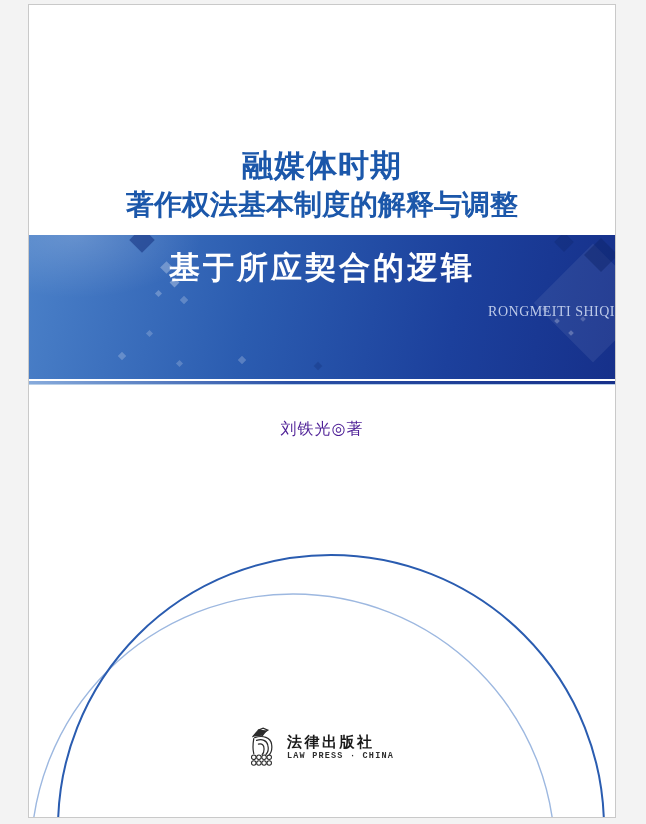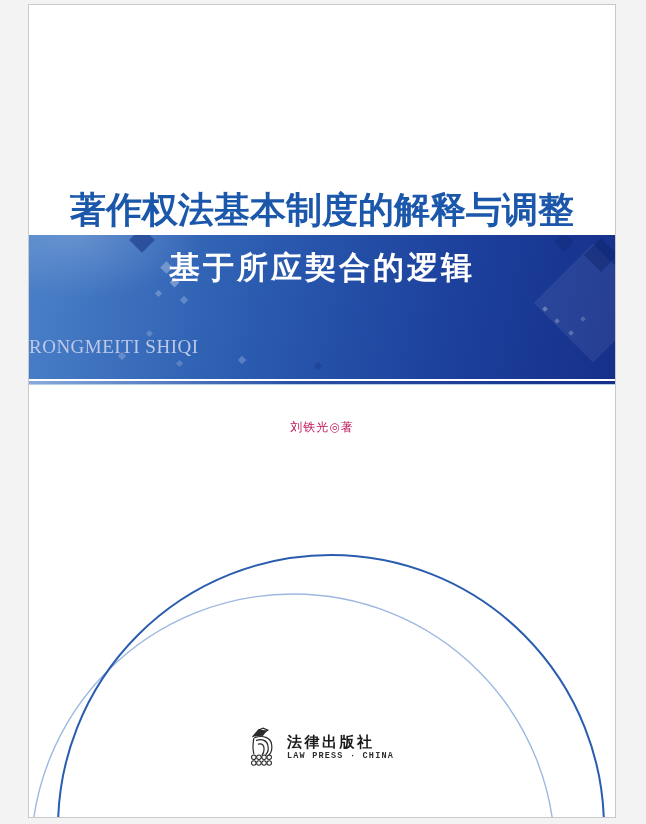--- a/index.html
+++ b/index.html
@@ -12,51 +12,51 @@
     position:absolute;left:28px;top:4px;width:588px;height:814px;
     background:#ffffff;border:1px solid #c9c9c9;box-sizing:border-box;
     overflow:hidden;
   }
   .title{
     position:absolute;left:0;width:100%;text-align:center;
     color:#1b57aa;font-family:"Liberation Serif","DejaVu Serif",serif;
     font-weight:700;white-space:nowrap;
   }
   .title-1{top:140px;font-size:31px;letter-spacing:1px;}
-  .title-2{top:181px;font-size:36px;letter-spacing:0px;}
+  .title-2{top:181px;font-size:28px;letter-spacing:0px;}
 
   .banner{
     position:absolute;left:0;top:230px;width:100%;height:144px;
     background:
       radial-gradient(180px 90px at 8% 0%, rgba(255,255,255,0.18), rgba(255,255,255,0) 70%),
       linear-gradient(100deg,#4a80c8 0%, #2b5cb0 38%, #1c409c 72%, #16308a 100%);
     overflow:hidden;
   }
   .banner-subtitle{
     position:absolute;left:0;top:12px;width:100%;text-align:center;
     color:#ffffff;font-size:31px;font-weight:700;letter-spacing:3px;
     font-family:Liberation Sans, sans-serif;white-space:nowrap;
   }
   .pinyin{
-    position:absolute;left:0;width:100%;text-align:left;
+    position:absolute;left:0;width:100%;text-align:right;
     color:#bcc9e8;font-family:"Liberation Serif","DejaVu Serif",serif;
-    font-size:19px;letter-spacing:0.5px;white-space:nowrap;margin-top:32px;
+    font-size:14px;letter-spacing:0.5px;white-space:nowrap;
   }
   .py1{top:69px;} .py2{top:90px;} .py3{top:111px;}
 
   .diamond{position:absolute;transform:rotate(45deg);}
 
   .banner-underline{position:absolute;left:0;top:374px;width:100%;}
   .u-white{height:2px;background:#ffffff;}
   .u-blue{height:3px;background:linear-gradient(90deg,#87abdc,#2a50a6 45%,#16308a);}
   .u-light{height:1px;background:#b8cfe8;}
 
   .author{
     position:absolute;left:0;top:414px;width:100%;text-align:center;
-    color:#be185d;font-size:12px;letter-spacing:1px;
+    color:#4c1d95;font-size:16px;letter-spacing:1px;
     font-family:"Liberation Serif","DejaVu Serif",serif;white-space:nowrap;
   }
 
   .arcs{position:absolute;left:0;top:0;width:588px;height:814px;}
 
   .publisher{
     position:absolute;left:0;top:722px;width:100%;
     display:flex;justify-content:center;align-items:center;gap:7px;
   }
   .pub-text{display:flex;flex-direction:column;}
@@ -72,20 +72,21 @@
 </head>
 <body>
 
 <div class="cover">
 
   <svg class="arcs" viewBox="0 0 588 814" xmlns="http://www.w3.org/2000/svg" aria-hidden="true">
     <circle cx="264" cy="851" r="262" fill="none" stroke="#9db8e0" stroke-width="1.4"></circle>
     <circle cx="302" cy="823" r="273" fill="none" stroke="#2a5cb0" stroke-width="2"></circle>
   </svg>
 
+  <div class="title title-1">融媒体时期</div>
   <div class="title title-2">著作权法基本制度的解释与调整</div>
 
   <div class="banner">
 
     <div class="diamond" style="left:104px;top:-4px;width:18px;height:18px;background:#14307e;opacity:.55;"></div>
     <div class="diamond" style="left:133px;top:28px;width:9px;height:9px;background:#ffffff;opacity:.28;"></div>
     <div class="diamond" style="left:142px;top:44px;width:7px;height:7px;background:#ffffff;opacity:.32;"></div>
     <div class="diamond" style="left:127px;top:56px;width:5px;height:5px;background:#ffffff;opacity:.25;"></div>
     <div class="diamond" style="left:152px;top:62px;width:6px;height:6px;background:#ffffff;opacity:.22;"></div>
     <div class="diamond" style="left:118px;top:96px;width:5px;height:5px;background:#ffffff;opacity:.2;"></div>

